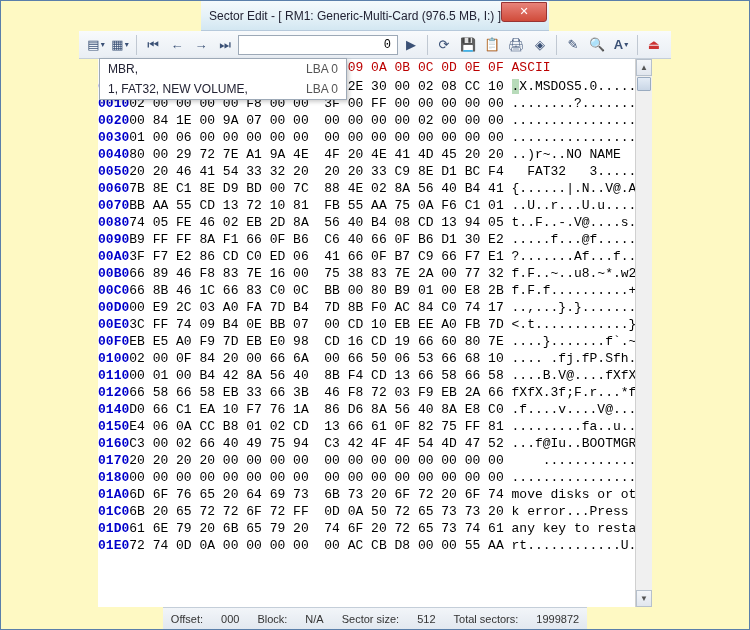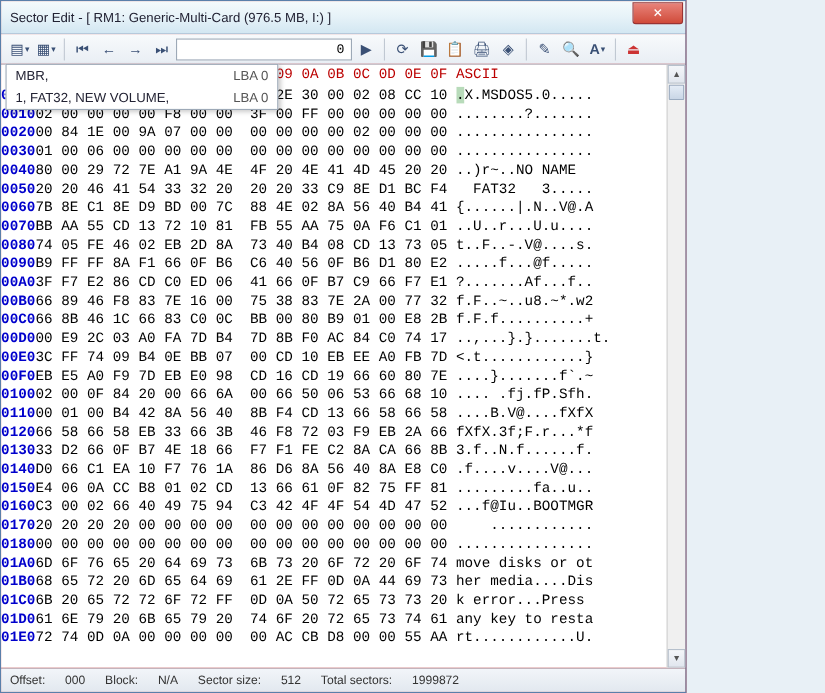--- a/index.html
+++ b/index.html
@@ -1,34 +1,34 @@
 <!DOCTYPE html>
 <html><head>
 <meta charset="utf-8">
 <style>
 * { margin: 0; padding: 0; box-sizing: border-box; }
 body { font-family: 'Segoe UI', Tahoma, sans-serif; background: #e8f0f6; width: 750px; height: 630px; overflow: hidden; }
-.window { width: 624px; height: 630px; border: 1px solid #5a7faa; background: #b91c1c; display: flex; flex-direction: column; }
+.window { width: 750px; height: 630px; border: 1px solid #5a7faa; background: #fef9c3; display: flex; flex-direction: column; align-items: center; }
 .titlebar {
   height: 30px; display: flex; align-items: center; padding: 0 0 0 8px;
   background: linear-gradient(to bottom, #f4fafc 0%, #e6f2f8 50%, #d3e7f2 100%);
   border-bottom: 1px solid #b6c9db;
 }
 .titlebar-title { font-size: 12px; color: #223; flex: 1; }
 .close-btn { width: 46px; height: 20px; background: linear-gradient(to bottom, #e8837a, #d04b3a); border: 1px solid #933; border-radius: 0 0 3px 3px; color: #fff; display: flex; align-items: center; justify-content: center; font-size: 11px; margin-top: -8px; margin-right: 2px; }
 .toolbar {
   height: 28px; display: flex; align-items: center; padding: 0 6px; gap: 2px;
   background: linear-gradient(to bottom,#f8fafc,#e9eef4); border-bottom: 1px solid #c4ced9; position: relative;
 }
 .tbtn { width: 22px; height: 22px; display: inline-flex; align-items: center; justify-content: center; border: 1px solid transparent; border-radius: 2px; font-size: 13px; color: #3a5075; cursor: pointer; }
 .tsep { width: 1px; height: 20px; background: #c0c8d2; margin: 0 3px; }
 .dropdown-arrow::after { content: "▾"; font-size: 8px; margin-left: 1px; color: #3a5075; }
 .offset-field { width: 160px; height: 20px; border: 1px solid #9da9b7; background: #fff; font-size: 12px; text-align: right; padding: 0 6px; font-family: 'Courier New', monospace; }
 .popup-menu {
-  position: absolute; top: 27px; left: 4px; width: 248px; background: #fff; border: 1px solid #9da9b7;
+  position: absolute; top: 27px; left: 20px; width: 248px; background: #fff; border: 1px solid #9da9b7;
   box-shadow: 2px 2px 4px rgba(0,0,0,0.2); z-index: 10;
 }
 .popup-item { display: flex; padding: 3px 8px; font-size: 12px; color: #223; cursor: pointer; }
 .popup-item .pl { flex: 1; }
 .popup-item .pr { color: #555; margin-left: 14px; }
 .hex-area { flex: 1; overflow: hidden; background: #fff; position: relative; }
 .hex-table { font-family: 'Courier New', monospace; font-size: 13px; line-height: 17px; border-collapse: collapse; }
 .hex-table td { padding: 0; white-space: pre; }
 .hdr-row td { color: #b00; padding-bottom: 2px; }
 .offset-col { color: #0000cc; padding: 0 8px; text-align: right; font-weight: bold; }
@@ -129,26 +129,26 @@
             <td class="hex-col">7B 8E C1 8E D9 BD 00 7C  88 4E 02 8A 56 40 B4 41 </td>
             <td class="ascii-col">{......|.N..V@.A</td>
           </tr>
           <tr>
             <td class="offset-col">0070</td>
             <td class="hex-col">BB AA 55 CD 13 72 10 81  FB 55 AA 75 0A F6 C1 01 </td>
             <td class="ascii-col">..U..r...U.u....</td>
           </tr>
           <tr>
             <td class="offset-col">0080</td>
-            <td class="hex-col">74 05 FE 46 02 EB 2D 8A  73 40 B4 08 CD 13 73 05 </td>
+            <td class="hex-col">74 05 FE 46 02 EB 2D 8A  56 40 B4 08 CD 13 94 05 </td>
             <td class="ascii-col">t..F..-.V@....s.</td>
           </tr>
           <tr>
             <td class="offset-col">0090</td>
-            <td class="hex-col">B9 FF FF 8A F1 66 0F B6  C6 40 56 0F B6 D1 80 E2 </td>
+            <td class="hex-col">B9 FF FF 8A F1 66 0F B6  C6 40 66 0F B6 D1 30 E2 </td>
             <td class="ascii-col">.....f...@f.....</td>
           </tr>
           <tr>
             <td class="offset-col">00A0</td>
             <td class="hex-col">3F F7 E2 86 CD C0 ED 06  41 66 0F B7 C9 66 F7 E1 </td>
             <td class="ascii-col">?.......Af...f..</td>
           </tr>
           <tr>
             <td class="offset-col">00B0</td>
             <td class="hex-col">66 89 46 F8 83 7E 16 00  75 38 83 7E 2A 00 77 32 </td>
@@ -183,25 +183,20 @@
             <td class="offset-col">0110</td>
             <td class="hex-col">00 01 00 B4 42 8A 56 40  8B F4 CD 13 66 58 66 58 </td>
             <td class="ascii-col">....B.V@....fXfX</td>
           </tr>
           <tr>
             <td class="offset-col">0120</td>
             <td class="hex-col">66 58 66 58 EB 33 66 3B  46 F8 72 03 F9 EB 2A 66 </td>
             <td class="ascii-col">fXfX.3f;F.r...*f</td>
           </tr>
           <tr>
-            <td class="offset-col">0130</td>
-            <td class="hex-col">33 D2 66 0F B7 4E 18 66  F7 F1 FE C2 8A CA 66 8B </td>
-            <td class="ascii-col">3.f..N.f......f.</td>
-          </tr>
-          <tr>
             <td class="offset-col">0140</td>
             <td class="hex-col">D0 66 C1 EA 10 F7 76 1A  86 D6 8A 56 40 8A E8 C0 </td>
             <td class="ascii-col">.f....v....V@...</td>
           </tr>
           <tr>
             <td class="offset-col">0150</td>
             <td class="hex-col">E4 06 0A CC B8 01 02 CD  13 66 61 0F 82 75 FF 81 </td>
             <td class="ascii-col">.........fa..u..</td>
           </tr>
           <tr>
@@ -216,25 +211,20 @@
           </tr>
           <tr>
             <td class="offset-col">0180</td>
             <td class="hex-col">00 00 00 00 00 00 00 00  00 00 00 00 00 00 00 00 </td>
             <td class="ascii-col">................</td>
           </tr>
           <tr>
             <td class="offset-col">01A0</td>
             <td class="hex-col">6D 6F 76 65 20 64 69 73  6B 73 20 6F 72 20 6F 74 </td>
             <td class="ascii-col">move disks or ot</td>
-          </tr>
-          <tr>
-            <td class="offset-col">01B0</td>
-            <td class="hex-col">68 65 72 20 6D 65 64 69  61 2E FF 0D 0A 44 69 73 </td>
-            <td class="ascii-col">her media....Dis</td>
           </tr>
           <tr>
             <td class="offset-col">01C0</td>
             <td class="hex-col">6B 20 65 72 72 6F 72 FF  0D 0A 50 72 65 73 73 20 </td>
             <td class="ascii-col">k error...Press </td>
           </tr>
           <tr>
             <td class="offset-col">01D0</td>
             <td class="hex-col">61 6E 79 20 6B 65 79 20  74 6F 20 72 65 73 74 61 </td>
             <td class="ascii-col">any key to resta</td>

